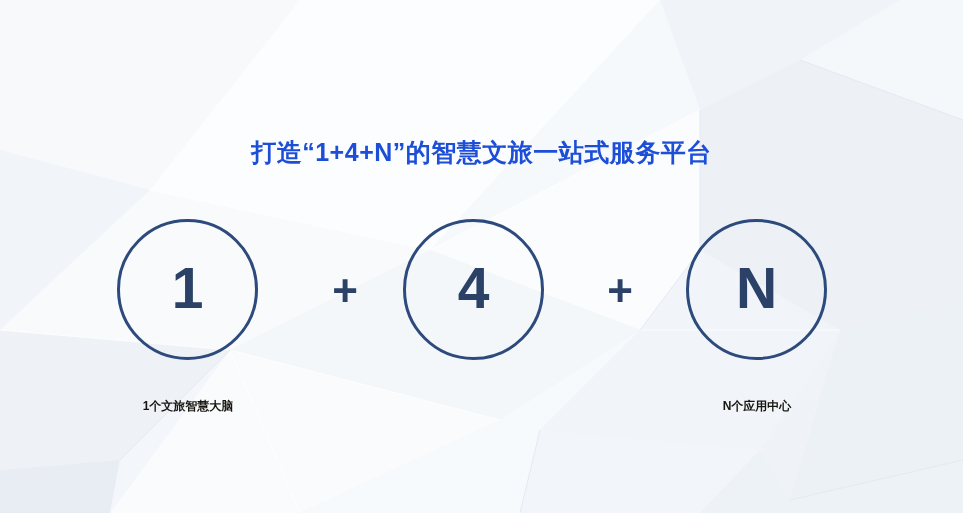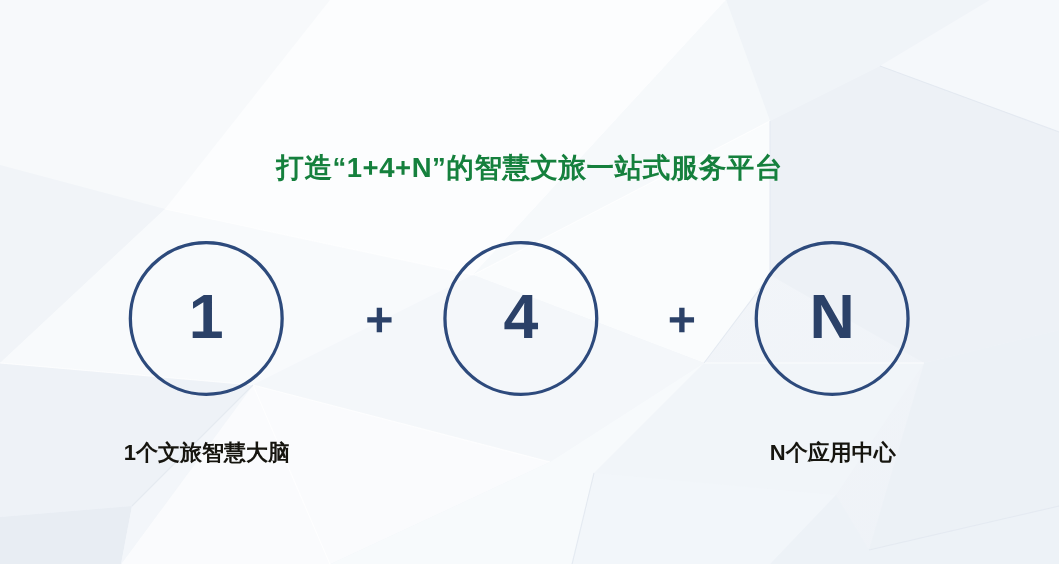--- a/index.html
+++ b/index.html
@@ -33,21 +33,21 @@
   
   .title {
     position: absolute;
     left: 0;
     top: 136px;
     width: 963px;
     text-align: center;
     font-size: 25px;
     font-weight: bold;
     letter-spacing: 0.5px;
-    color: #15803d;
+    color: #1d4ed8;
     white-space: nowrap;
   }
 
   
   .circle {
     position: absolute;
     width: 141px;
     height: 141px;
     top: 219px;
     border-radius: 50%;
@@ -85,21 +85,21 @@
   }
   #plus-1 { left: 322px; }
   #plus-2 { left: 597px; }
 
   
   .caption {
     position: absolute;
     top: 398px;
     width: 260px;
     text-align: center;
-    font-size: 20px;
+    font-size: 12px;
     font-weight: bold;
     color: #16150f;
     white-space: nowrap;
   }
   #caption-1 { left: 58px; }
   #caption-2 { left: 344px; }
   #caption-3 { left: 627px; }
 </style>
 </head>
 <body>

